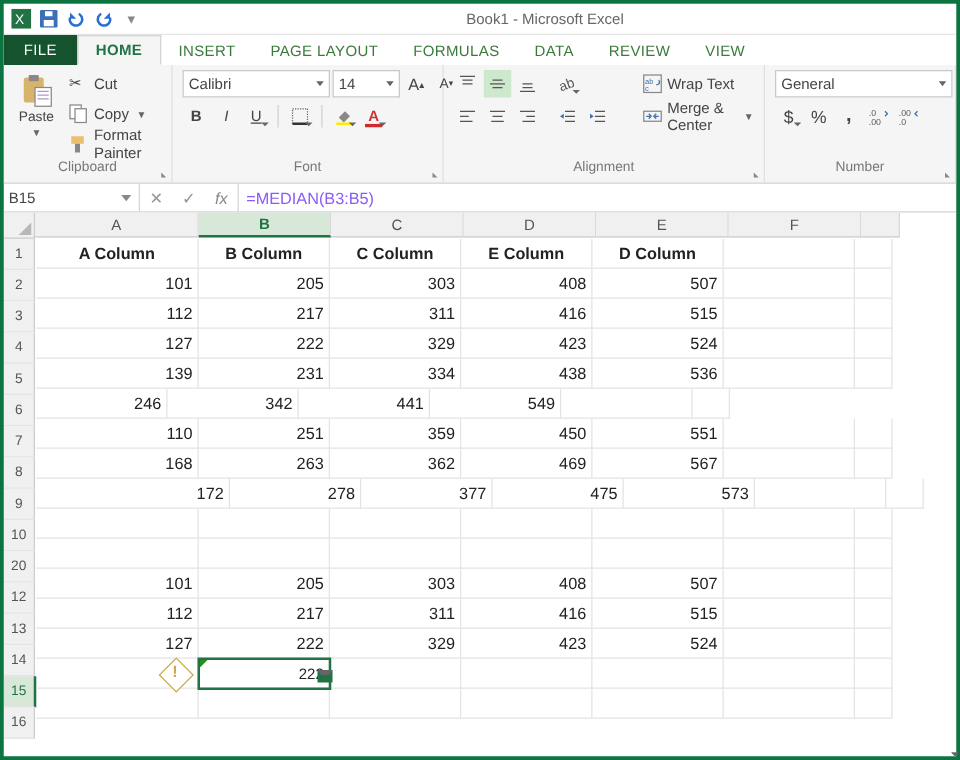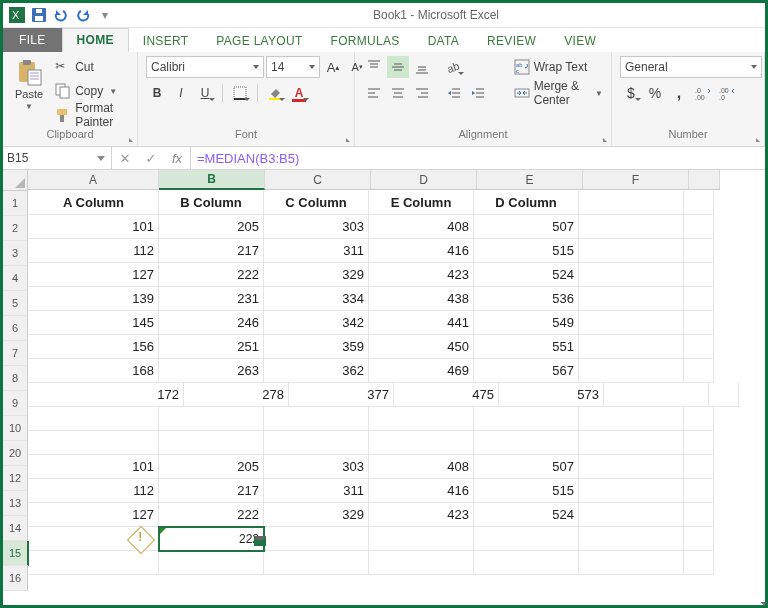--- a/index.html
+++ b/index.html
@@ -5,21 +5,21 @@
 html,body{margin:0;padding:0;font-family:"Segoe UI",Arial,sans-serif;font-size:12px;color:#444;background:#fff;user-select:none}
 .window{width:768px;height:608px;border:3px solid #0b7440;box-sizing:border-box;display:flex;flex-direction:column;overflow:hidden}
 
 .titlebar{height:24px;background:#fff;display:flex;align-items:center;padding:0 6px;border-bottom:1px solid #e5e5e5}
 .qat{display:flex;align-items:center;gap:6px}
 .qat .ic{width:16px;height:16px;display:flex;align-items:center;justify-content:center}
 .title{flex:1;text-align:center;font-size:12px;color:#666}
 
 .tabs{height:24px;background:#fff;display:flex;align-items:flex-end;padding-left:0}
 .tab{padding:4px 14px 4px 14px;font-size:12px;color:#3a7a3a;text-transform:uppercase;letter-spacing:.3px;cursor:pointer}
-.tab.file{background:#737373;color:#fff;padding:5px 16px}
+.tab.file{background:#14532d;color:#fff;padding:5px 16px}
 .tab.active{border:1px solid #d4d4d4;border-bottom:1px solid #f5f5f5;background:#f5f5f5;color:#217346;font-weight:600}
 
 .ribbon{height:94px;background:#f5f5f5;border-bottom:1px solid #d4d4d4;display:flex}
 .group{border-right:1px solid #e0e0e0;padding:4px 8px 2px 8px;display:flex;flex-direction:column;justify-content:space-between}
 .group-body{flex:1;display:flex;gap:8px;align-items:flex-start}
 .group-label{height:16px;font-size:11px;color:#777;text-align:center;position:relative}
 .group-label::after{content:"";position:absolute;right:-4px;bottom:2px;width:0;height:0;border-left:4px solid #888;border-top:4px solid transparent}
 .bigbtn{display:flex;flex-direction:column;align-items:center;gap:2px;padding:2px 4px;font-size:11px;color:#444}
 .bigbtn .ic{width:28px;height:28px}
 .smallrow{display:flex;align-items:center;gap:4px;font-size:12px;color:#444;height:22px}
@@ -406,30 +406,29 @@
             <div class="cellrow">
               <div class="cell" style="width: 130px;">139</div>
               <div class="cell" style="width: 105px;">231</div>
               <div class="cell" style="width: 105px;">334</div>
               <div class="cell" style="width: 105px;">438</div>
               <div class="cell" style="width: 105px;">536</div>
               <div class="cell" style="width: 105px;"></div>
               <div class="cell" style="width: 30px;"></div>
             </div>
             <div class="cellrow">
-              <div class="cell" style="width: 130px;">145</div>
               <div class="cell" style="width: 105px;">246</div>
               <div class="cell" style="width: 105px;">342</div>
               <div class="cell" style="width: 105px;">441</div>
               <div class="cell" style="width: 105px;">549</div>
               <div class="cell" style="width: 105px;"></div>
               <div class="cell" style="width: 30px;"></div>
             </div>
             <div class="cellrow">
-              <div class="cell" style="width: 130px;">156</div>
+              <div class="cell" style="width: 130px;">110</div>
               <div class="cell" style="width: 105px;">251</div>
               <div class="cell" style="width: 105px;">359</div>
               <div class="cell" style="width: 105px;">450</div>
               <div class="cell" style="width: 105px;">551</div>
               <div class="cell" style="width: 105px;"></div>
               <div class="cell" style="width: 30px;"></div>
             </div>
             <div class="cellrow">
               <div class="cell" style="width: 130px;">168</div>
               <div class="cell" style="width: 105px;">263</div>

